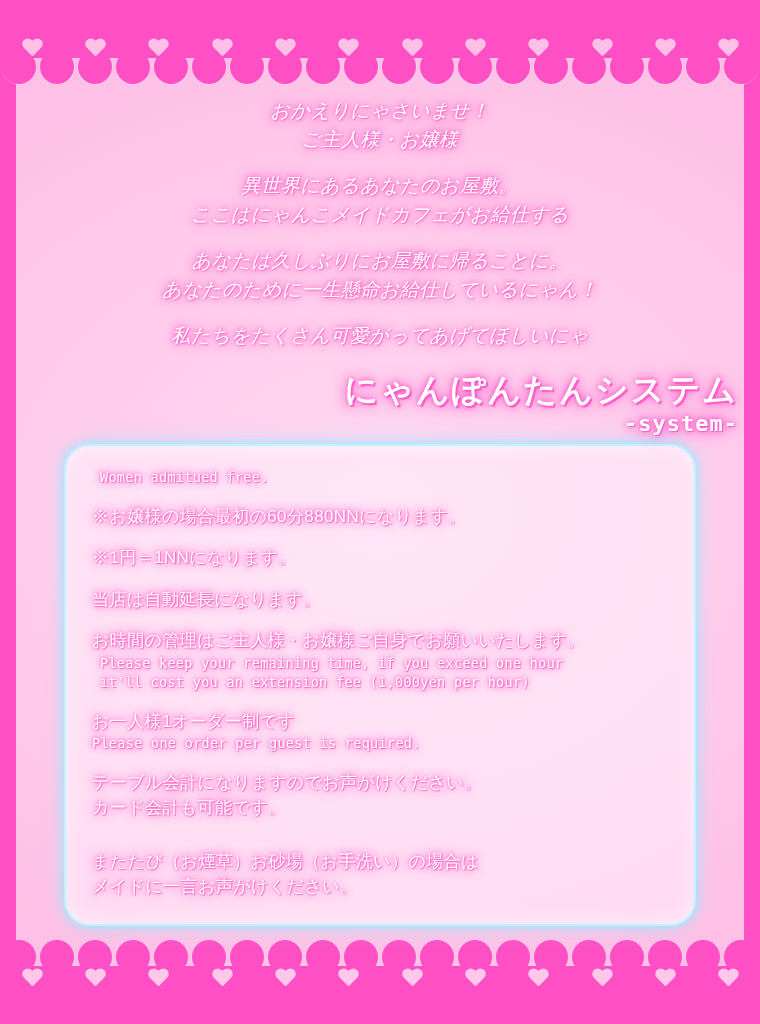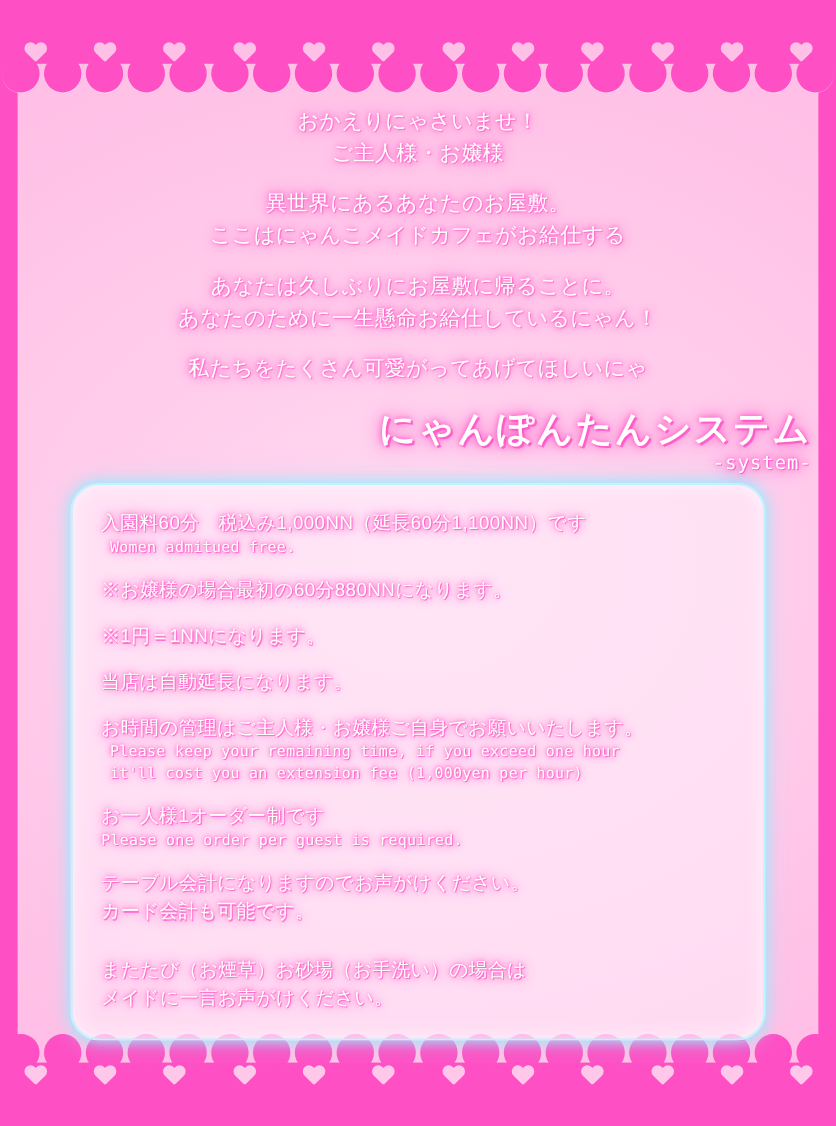--- a/index.html
+++ b/index.html
@@ -119,21 +119,21 @@
     line-height: 1.55;
     letter-spacing: 0.5px;
     text-shadow:
       0 0 4px #ff63c8,
       0 0 9px #ff63c8,
       0 0 16px #ff8ad6,
       1px 1px 0 #ff7fd0;
   }
   .intro .blk { margin-bottom: 16px; }
   .intro .blk:last-child { margin-bottom: 0; }
-  .intro .line { display: block; }
+  .intro .line { display: block; font-style: italic; }
 
   
   .title-wrap {
     text-align: right;
     margin-top: 18px;
     margin-bottom: 6px;
   }
   .title-main {
     display: block;
     font-size: 33px;
@@ -143,22 +143,22 @@
     text-shadow:
       0 0 5px #ff4fc4,
       0 0 12px #ff4fc4,
       0 0 22px #ff86d8,
       2px 2px 0 #ff69cb;
   }
   .title-sub {
     display: block;
     margin-top: -2px;
     font-family: "DejaVu Sans Mono", monospace;
-    font-size: 17px;
-    font-weight: normal;
+    font-size: 22px;
+    font-weight: bold;
     color: #ffffff;
     letter-spacing: 1px;
     text-shadow:
       0 0 5px #ff4fc4,
       0 0 12px #ff4fc4,
       0 0 20px #ff86d8,
       1px 1px 0 #ff69cb;
   }
 
   
@@ -309,21 +309,20 @@
         </div>
       </div>
 
     <div class="title-wrap">
       <span class="title-main">にゃんぽんたんシステム</span>
       <span class="title-sub">-system-</span>
     </div>
 
     <div class="panel" id="system-panel">
         <div class="item">
-          <span class="jp">入園料60分　税込み1,000NN（延長60分1,100NN）です</span>
           <span class="en indent">Women admitued free.</span>
         </div>
         <div class="item">
           <span class="jp">※お嬢様の場合最初の60分880NNになります。</span>
         </div>
         <div class="item">
           <span class="jp">※1円＝1NNになります。</span>
         </div>
         <div class="item">
           <span class="jp">当店は自動延長になります。</span>

